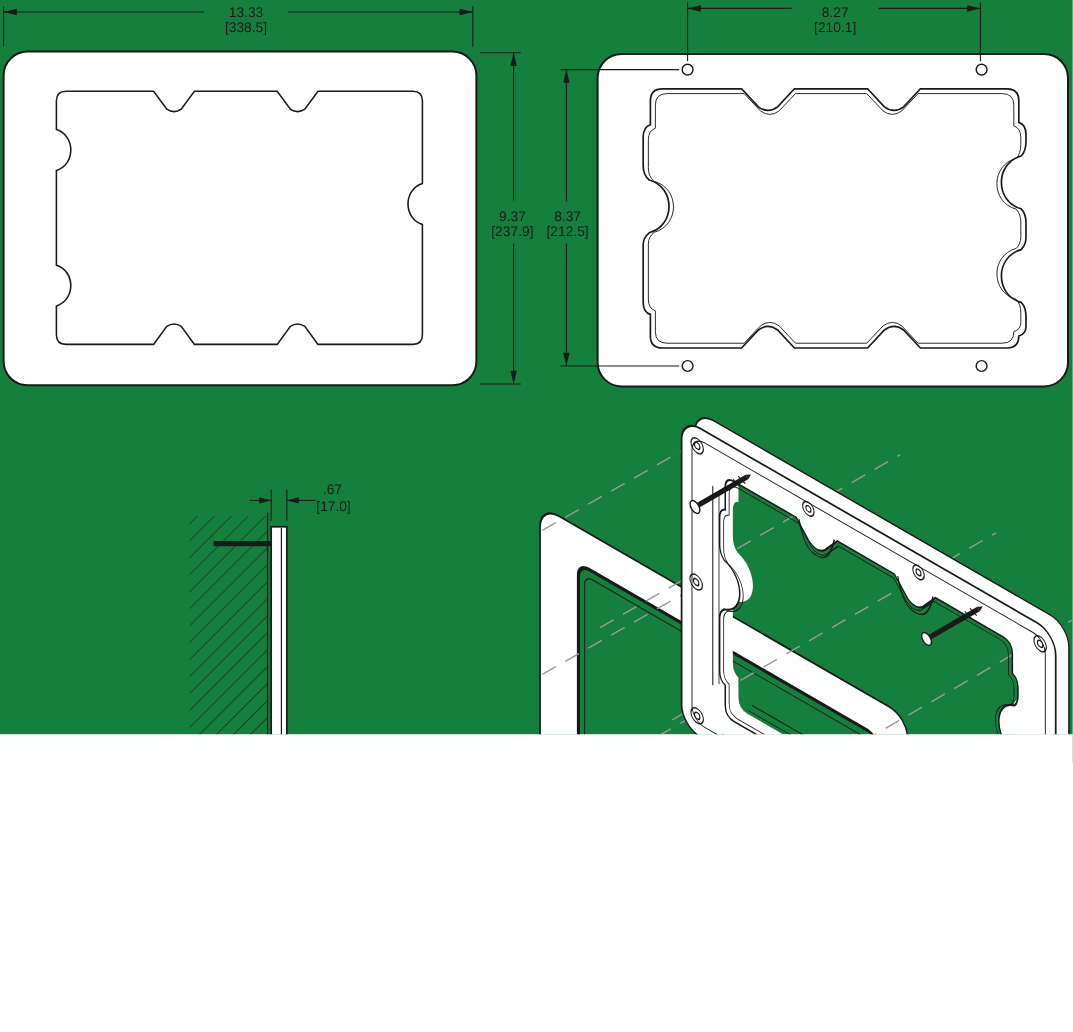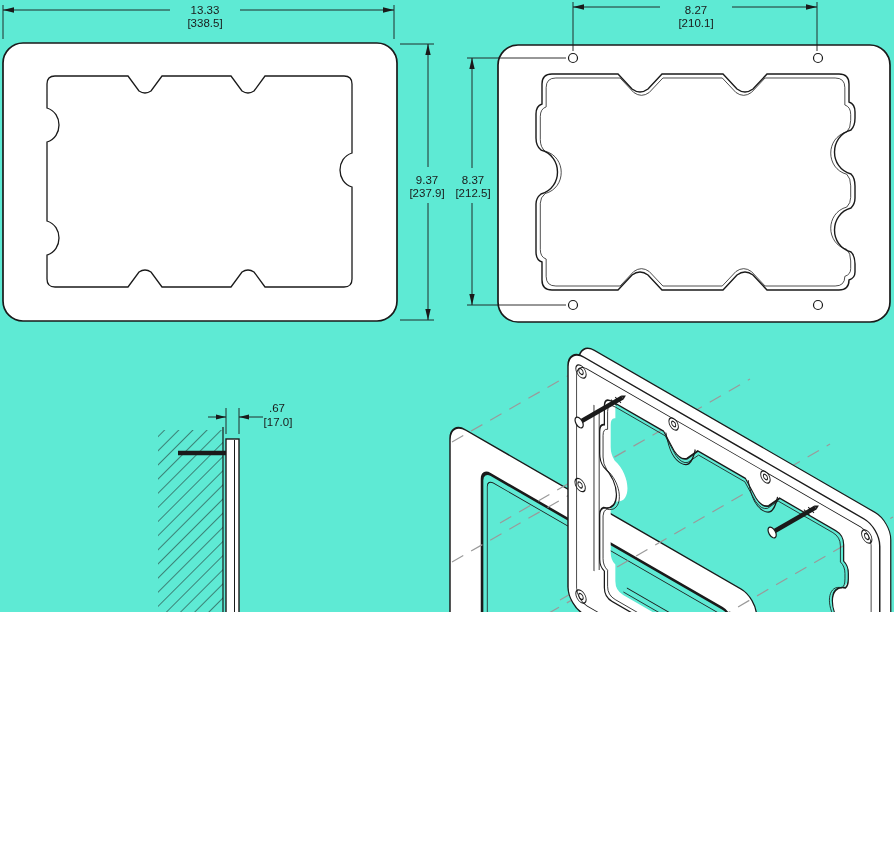--- a/index.html
+++ b/index.html
@@ -1,16 +1,16 @@
 <!DOCTYPE html>
 <html><head>
 <meta charset="utf-8">
 <style>
   html,body{margin:0;padding:0;background:#ffffff;}
-  .page{width:894px;height:612px;position:relative;background:#5eead4;overflow:hidden;}
+  .page{width:894px;height:612px;position:relative;background:#15803d;overflow:hidden;}
   svg{display:block;}
   text{font-family:"Liberation Sans", sans-serif;font-size:11.5px;fill:#1a1a1a;}
   .ln{stroke:#1a1a1a;fill:none;}
   .fillw{fill:#ffffff;stroke:#1a1a1a;}
   .dim{stroke:#1a1a1a;stroke-width:0.9;fill:none;}
   .arrow{fill:#1a1a1a;stroke:none;}
   .dash{stroke:#9a9a9a;stroke-width:1.2;fill:none;stroke-dasharray:13 9;}
 </style>
 </head>
 <body>

